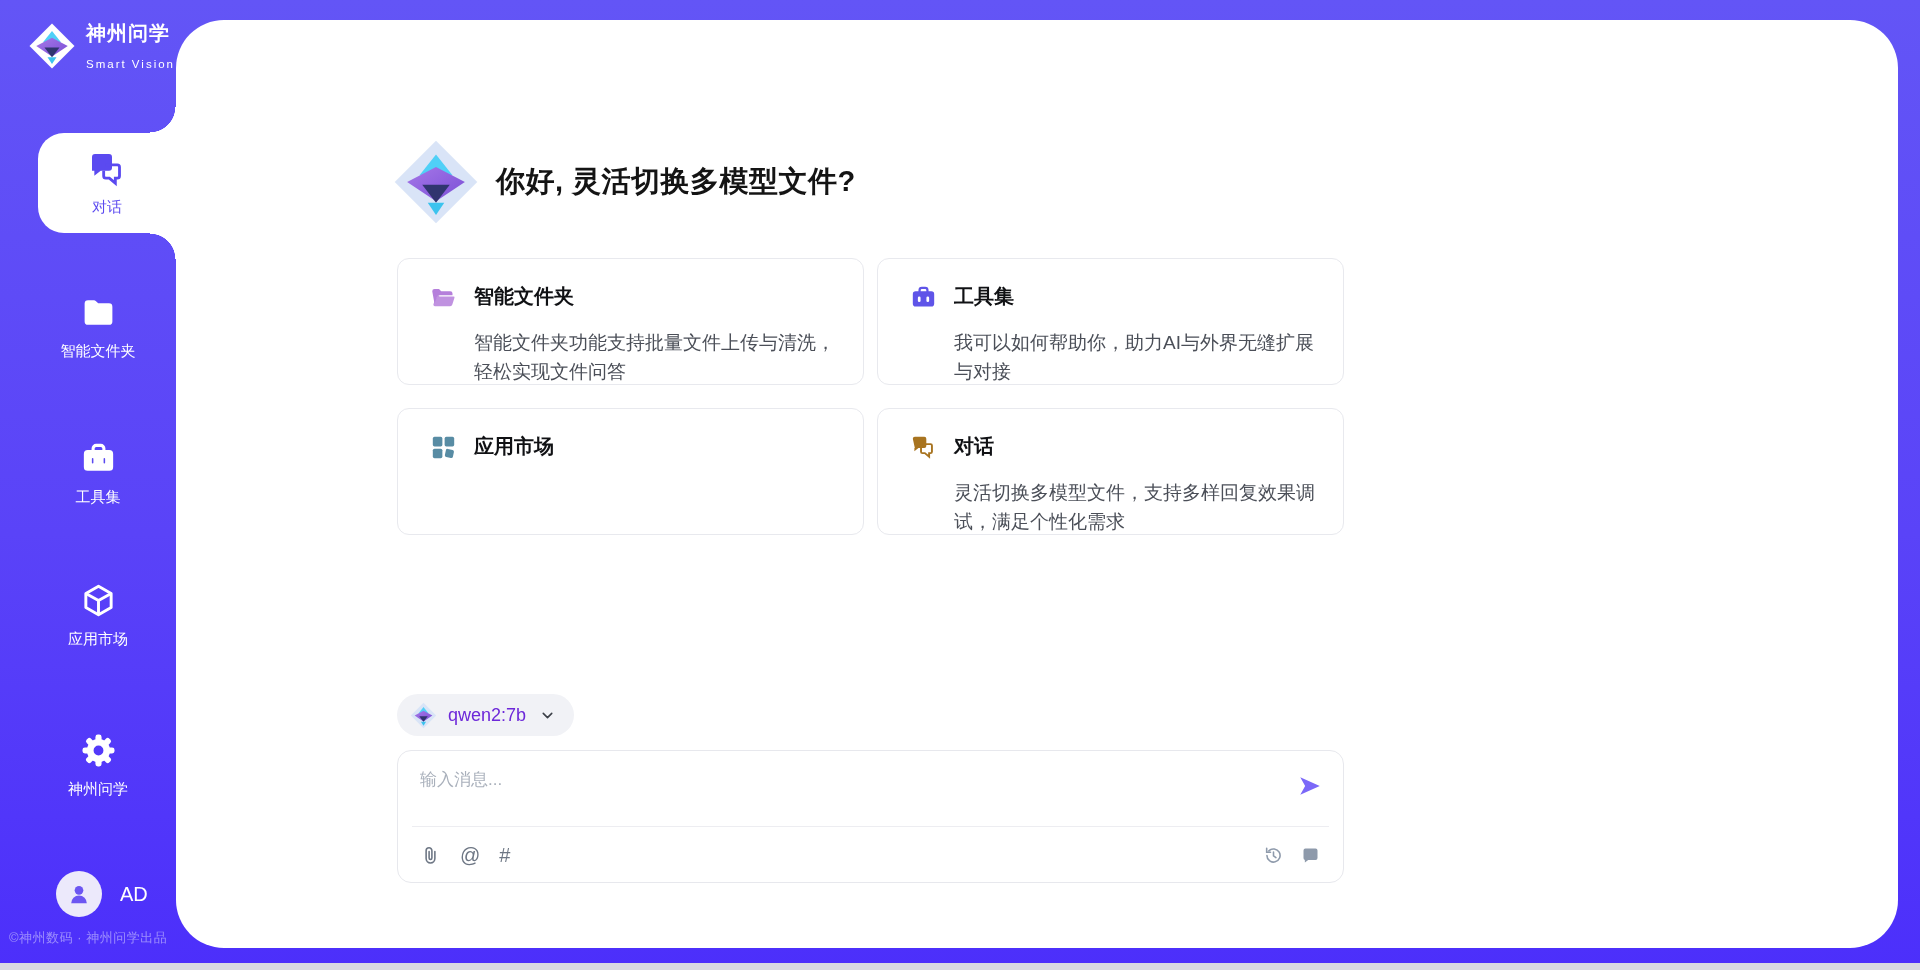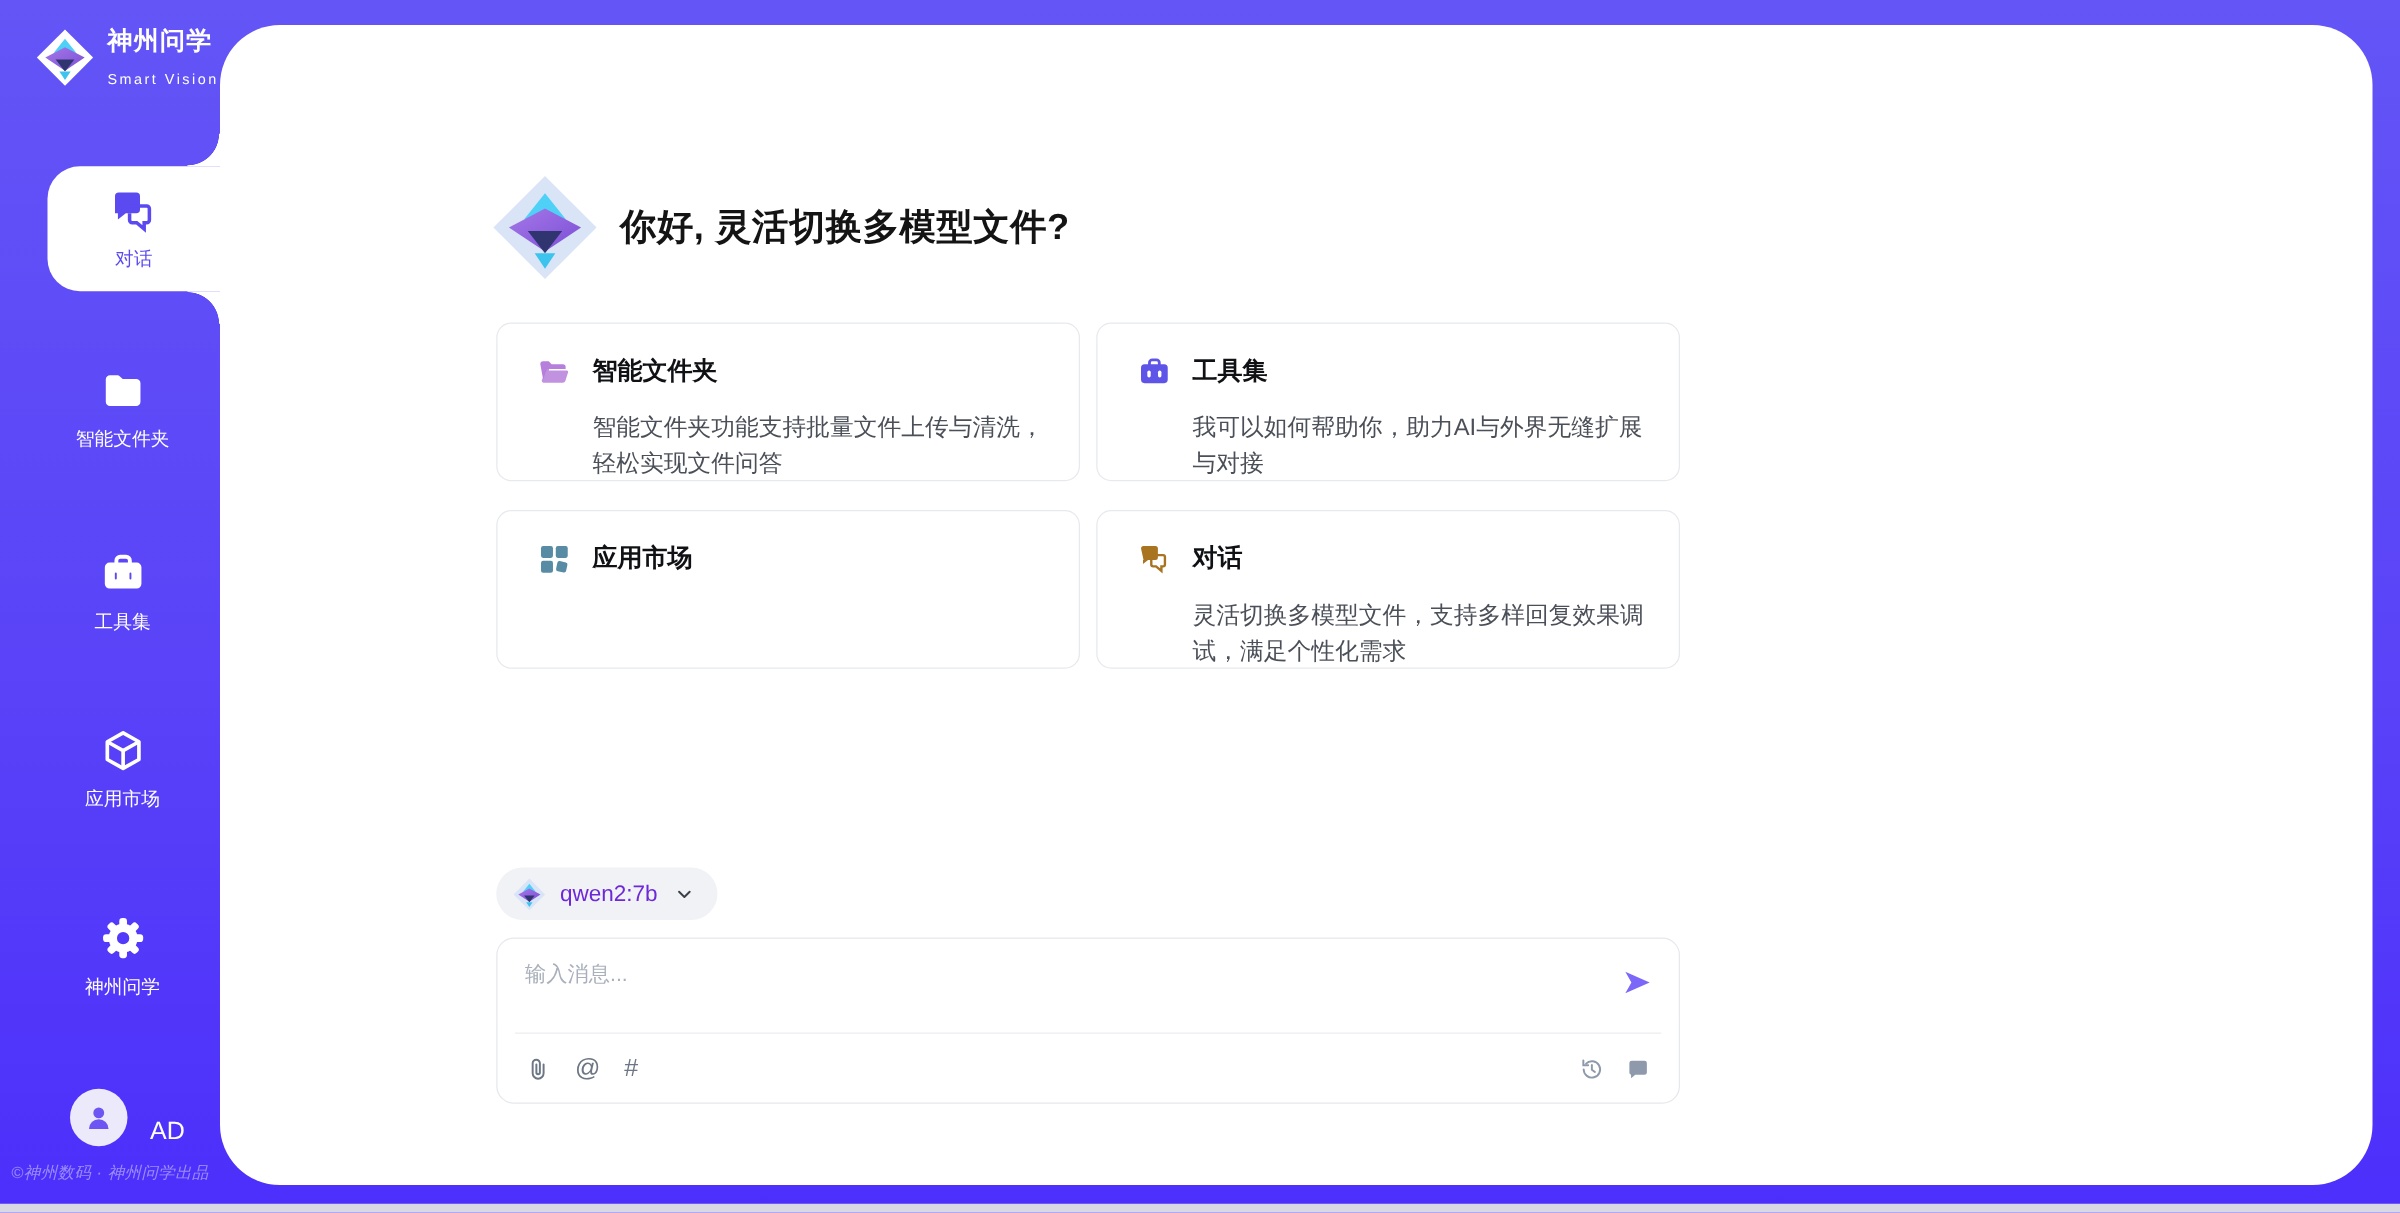--- a/index.html
+++ b/index.html
@@ -42,25 +42,25 @@
   .tab-active .nav-label{font-size:15px;font-weight:500;}
 
   .nav-item{
     position:absolute;left:20px;width:156px;display:flex;flex-direction:column;
     align-items:center;gap:11px;color:#fff;cursor:pointer;
   }
   .nav-item .nav-icon{width:37px;height:37px;}
   .nav-item .nav-label{font-size:15px;}
   .nav-folder{top:294px;} .nav-tools{top:440px;} .nav-market{top:582px;} .nav-settings{top:732px;}
 
-  .user-row{position:absolute;left:56px;top:871px;display:flex;align-items:flex-end;gap:18px;cursor:pointer;}
+  .user-row{position:absolute;left:56px;top:871px;display:flex;align-items:center;gap:18px;cursor:pointer;}
   .avatar{width:46px;height:46px;border-radius:50%;background:#ece9fb;display:flex;align-items:center;justify-content:center;}
   .avatar svg{width:26px;height:26px;color:#6c55f2;}
   .user-name{color:#fff;font-size:20px;}
-  .sidebar-footer{position:absolute;left:9px;top:929px;font-size:13px;color:rgba(232,229,255,.5);white-space:nowrap;letter-spacing:.5px;font-style:italic;}
+  .sidebar-footer{position:absolute;left:9px;top:929px;font-size:13px;color:rgba(232,229,255,.5);white-space:nowrap;letter-spacing:.5px;}
 
   
   .greeting{position:absolute;left:392px;top:138px;display:flex;align-items:center;gap:16px;}
   .greeting svg{width:88px;height:88px;}
   .greeting-text{font-size:29px;font-weight:bold;color:#141414;letter-spacing:.5px;}
 
   
   .cards{
     position:absolute;left:397px;top:258px;
     display:grid;grid-template-columns:467px 467px;grid-auto-rows:127px;

